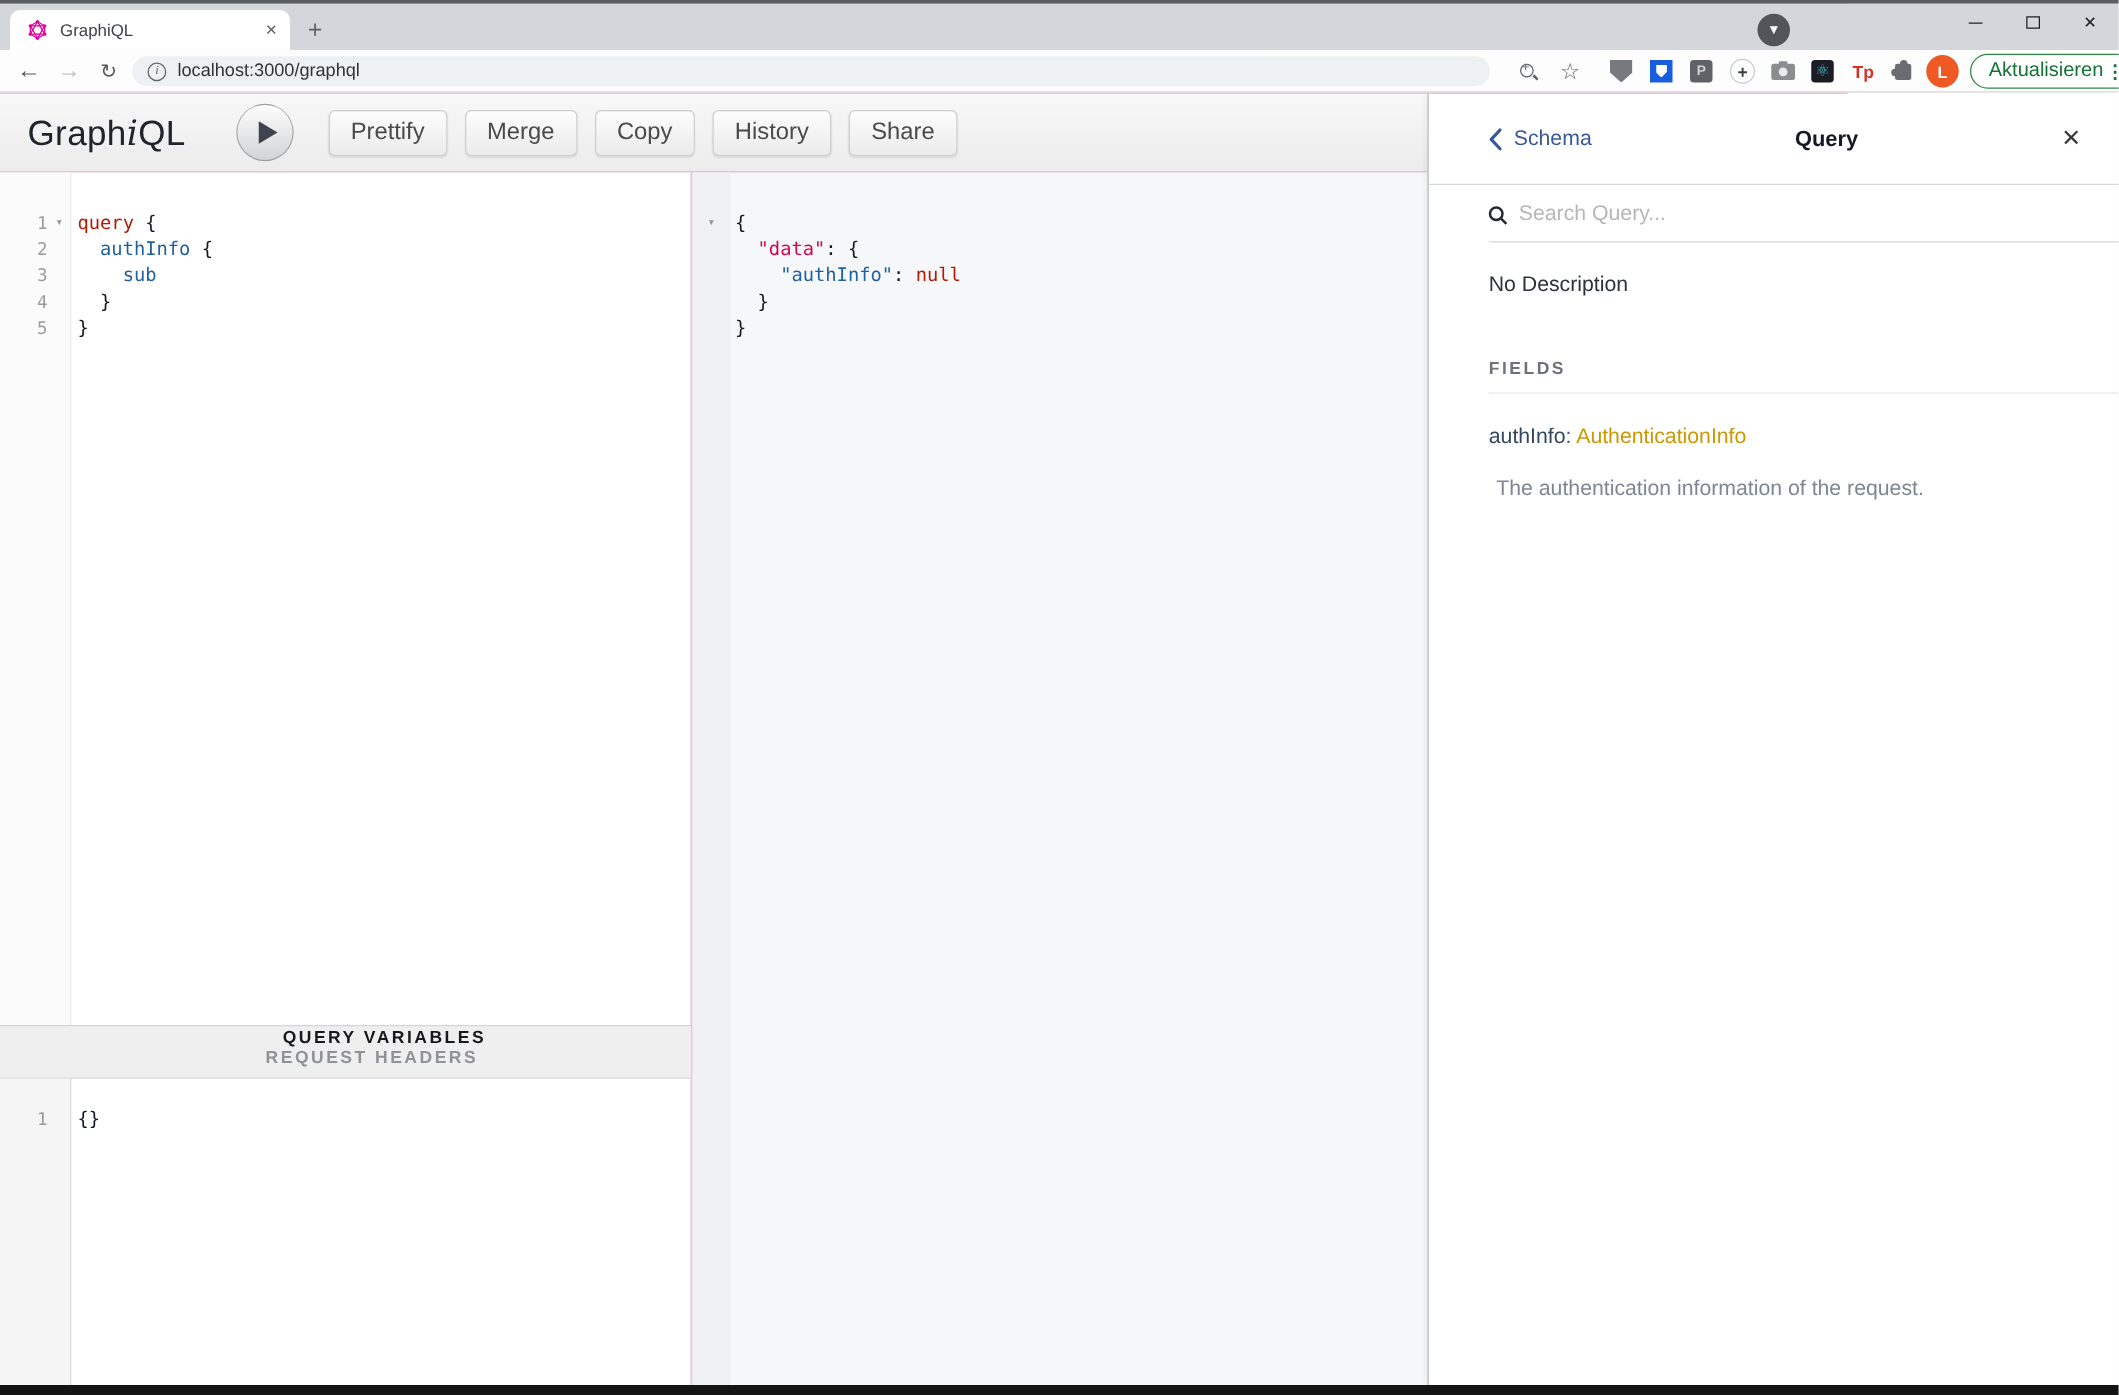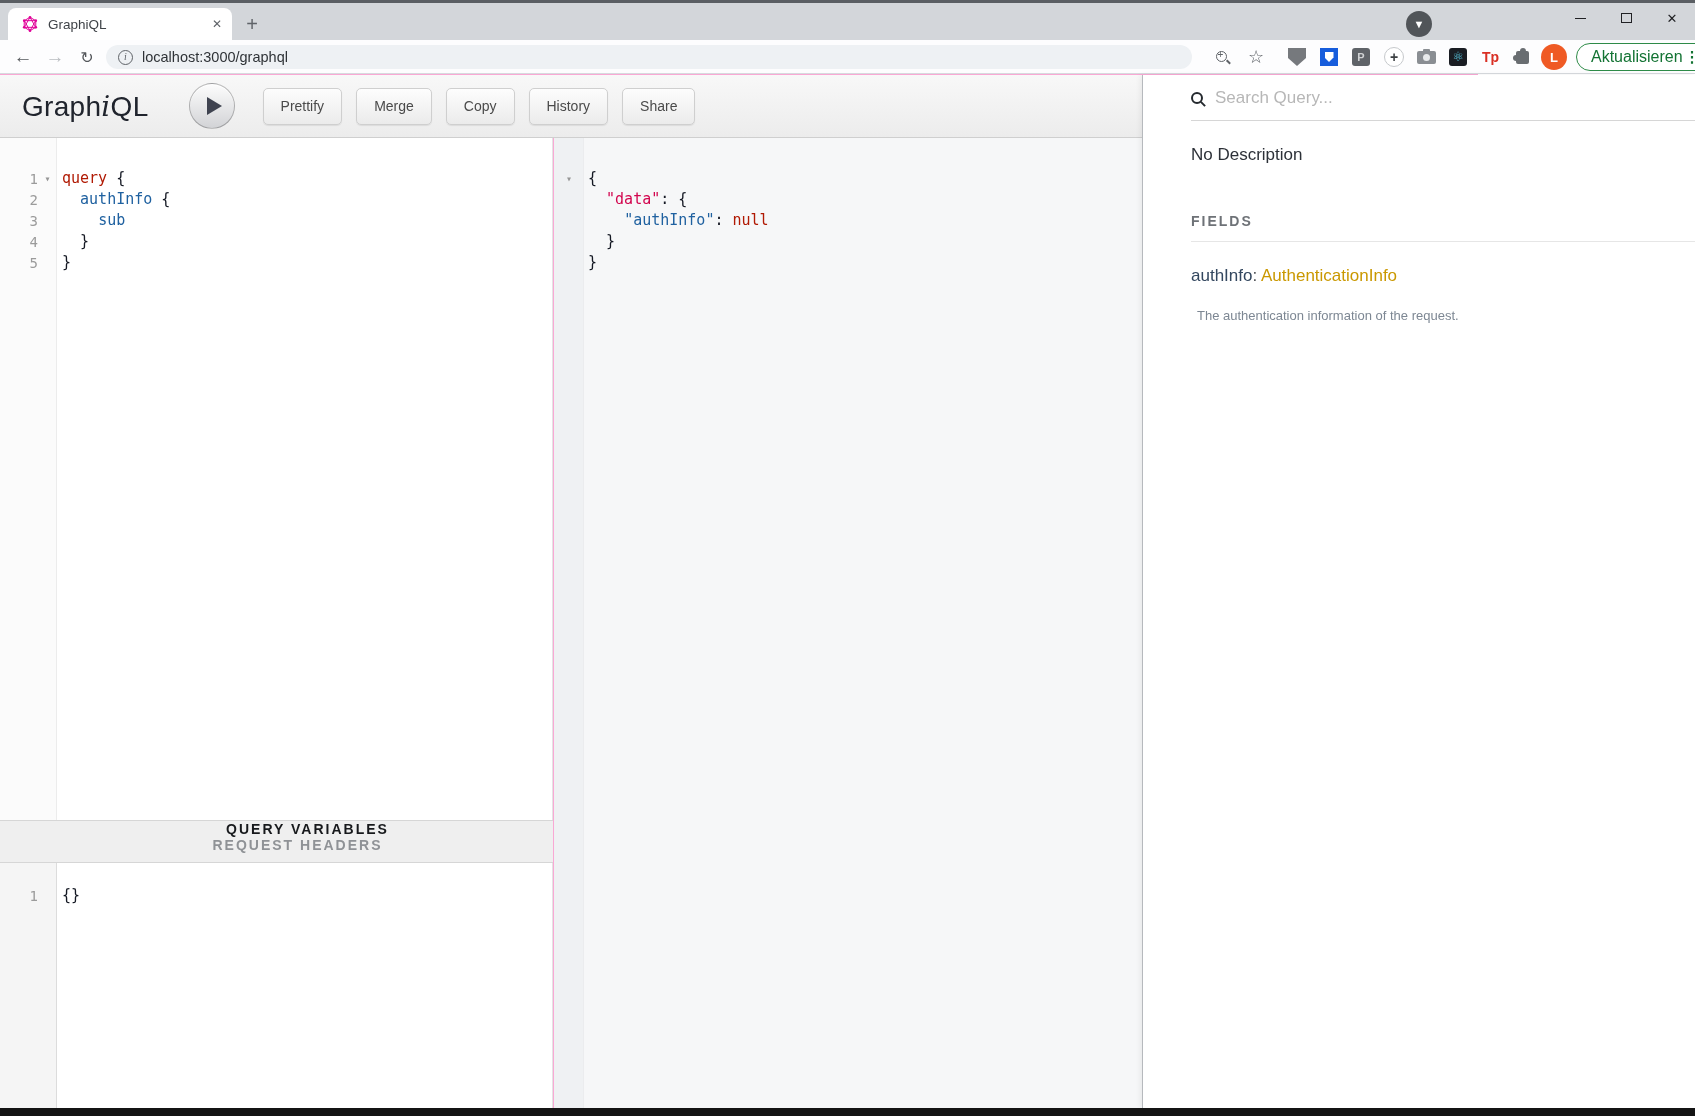--- a/index.html
+++ b/index.html
@@ -74,21 +74,21 @@
                 background:linear-gradient(#f8f8f8,#ececec); border-bottom:1px solid #cfcfcf;
                 display:flex; align-items:center; }
   .gql-logo { font-size:28px; color:#20242d; margin-left:22px; letter-spacing:0.3px; }
   .gql-logo em { font-family:"DejaVu Serif", serif; font-style:italic; }
   .exec-btn { margin-left:40px; width:46px; height:46px; border-radius:50%;
               background:linear-gradient(#fdfdfd,#d2d3d6); border:1px solid rgba(0,0,0,0.25);
               box-shadow:0 1px 0 #fff inset; display:flex; align-items:center; justify-content:center; }
   .play-tri { width:0; height:0; border-left:15px solid #3f4350; border-top:9px solid transparent;
               border-bottom:9px solid transparent; margin-left:5px; }
   .btn-row { display:flex; gap:14px; margin-left:28px; }
-  .tb-btn { height:37px; padding:0 17px; font-size:14px; color:#4a4a4a;
+  .tb-btn { height:37px; padding:0 17px; font-size:19px; color:#4a4a4a;
             background:linear-gradient(#fdfdfd,#ebebeb); border:1px solid #cfcfcf; border-radius:5px;
             box-shadow:0 1px 1px rgba(0,0,0,0.08); font-family:"Liberation Sans",sans-serif; }
 
   
   .pane-query { position:absolute; left:0; top:138px; width:553px; height:682px; background:#fff;
                 border-right:1px solid #e3e3e3; }
   .pane-result { position:absolute; left:554px; top:138px; width:588px; height:970px; background:#f6f7f8; }
   .result-foldstrip { position:absolute; left:0; top:0; width:30px; height:100%; background:#eff1f3; border-right:1px solid #ebecee; }
   .gutter-bg-q { position:absolute; left:0; top:0; width:57px; height:100%; background:#fbfbfb; border-right:1px solid #ececec; }
   .gutter-bg-v { position:absolute; left:0; top:0; width:57px; height:100%; background:#f5f5f5; border-right:1px solid #dcdcdc; }
@@ -130,21 +130,21 @@
                     transform:rotate(45deg); right:-5px; bottom:-3px; }
   .doc-search input { border:none; outline:none; font-size:17px; color:#333; width:420px;
                       font-family:"Liberation Sans",sans-serif; }
   .doc-search input::placeholder { color:#b7b7b7; }
   .doc-body { padding:24px 30px 0 48px; }
   .no-desc { font-size:17px; color:#2d3138; margin-bottom:48px; }
   .fields-h { font-size:14px; font-weight:bold; letter-spacing:2px; color:#6e7277; margin-bottom:12px; }
   .fields-hr { border:none; border-top:1px solid #e6e6e6; margin:0 -30px 24px 0; }
   .field-row { font-size:17px; margin-bottom:22px; }
   .fname { color:#33475f; } .fcolon { color:#52555a; } .ftype { color:#ca9800; }
-  .fdesc { font-size:13px; color:#7d8793; margin-left:6px; }
+  .fdesc { font-size:17px; color:#7d8793; margin-left:6px; }
 
   .black-strip { position:absolute; left:0; top:1108px; width:1695px; height:8px; background:#141414; }
 </style>
 </head>
 <body>
 
 <div class="window">
 
   <div class="frame-top"></div>
   <div class="tabstrip">
@@ -304,20 +304,30 @@
             <span class="fold"></span>
           </div>
         </div>
       <div class="cm-code v-code">
           <div class="c-line"><span class="tk-pn">{}</span></div>
         </div>
     </div>
   </div>
 
   <div class="doc-panel">
+    <div class="doc-header">
+      <div class="doc-back">
+        <svg width="11" height="19" viewBox="0 0 11 19">
+          <polyline points="9,2 2,9.5 9,17" fill="none" stroke="#3b5998" stroke-width="2.6" stroke-linecap="round" stroke-linejoin="round"></polyline>
+        </svg>
+        <span>Schema</span>
+      </div>
+      <div class="doc-title">Query</div>
+      <span class="doc-close"></span>
+    </div>
     <div class="doc-search">
       <span class="doc-mag"></span>
       <input placeholder="Search Query..." style="">
     </div>
     <div class="doc-body">
       <div class="no-desc">No Description</div>
       <div class="fields-h">FIELDS</div>
       <hr class="fields-hr">
       <div class="field-row">
         <span class="fname">authInfo</span><span class="fcolon">: </span><span class="ftype">AuthenticationInfo</span>

